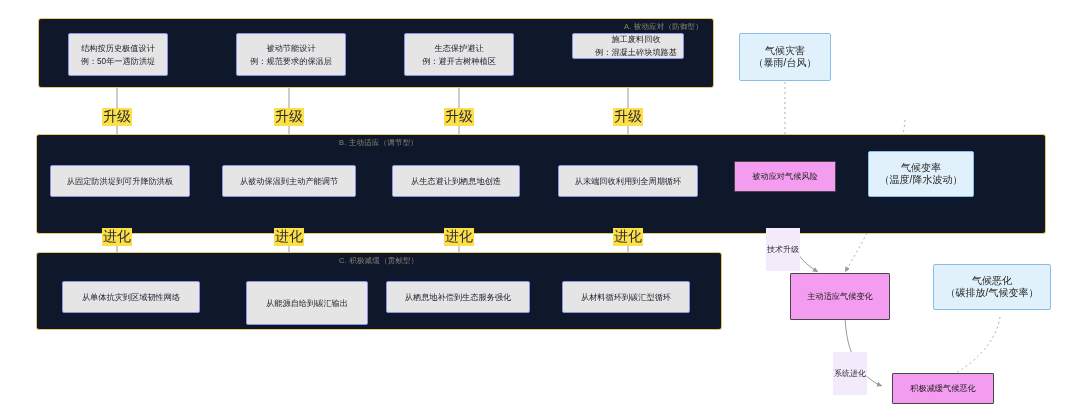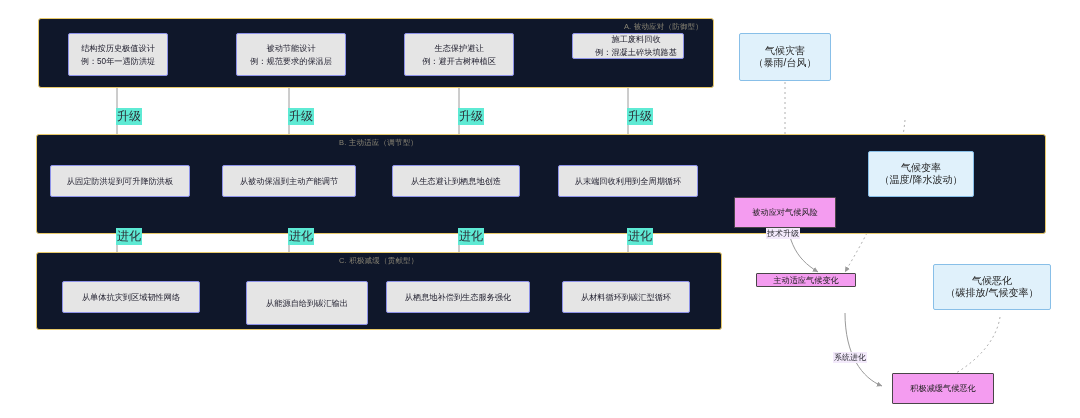--- a/index.html
+++ b/index.html
@@ -41,27 +41,26 @@
     color:#232231;
     font-size:8.2px;
     line-height:13px;
     text-align:center;
     white-space:nowrap;
   }
   .pbox .l2{display:block;}
 
   .edge-label{
     position:absolute;
-    font-size:12px;
+    font-size:14px;
     color:#2b2b33;
-    background:#5eead4;
+    background:#fde047;
     padding:0 1px;
     white-space:nowrap;
     transform:translateX(-50%);
-    margin-left:12px;
   }
 
   
   .bbox{
     position:absolute;
     background:#e0f1fb;
     border:1px solid #88bfe8;
     border-radius:2px;
     box-sizing:border-box;
     display:flex;
@@ -86,21 +85,21 @@
     color:#222;
     font-size:8.2px;
     text-align:center;
     white-space:nowrap;
   }
   .r-edge-label{
     position:absolute;
     font-size:8px;
     color:#2b2b33;
     background:#f3eafb;
-    padding:0 1px;
+    padding:16px 1px;
     white-space:nowrap;
     transform:translateX(-50%);
   }
   svg.lines{position:absolute;left:0;top:0;width:1080px;height:418px;pointer-events:none;}
 </style>
 </head>
 <body>
 
 <div id="stage">
 
@@ -208,24 +207,24 @@
   </div>
   <div class="bbox" style="left:868px;top:151px;width:106px;height:46px;">
     <span>气候变率</span>
     <span>（温度/降水波动）</span>
   </div>
   <div class="bbox" style="left:933px;top:264px;width:118px;height:46px;">
     <span>气候恶化</span>
     <span>（碳排放/气候变率）</span>
   </div>
 
-  <div class="mbox" style="left:734px;top:161px;width:102px;height:31px;margin-top:36px;">
+  <div class="mbox" style="left:734px;top:161px;width:102px;height:31px;">
     <span>被动应对气候风险</span>
   </div>
-  <div class="mbox" style="left:756px;top:273px;width:100px;height:14px;">
+  <div class="mbox" style="left:790px;top:273px;width:100px;height:47px;">
     <span>主动适应气候变化</span>
   </div>
   <div class="mbox" style="left:868px;top:373px;width:102px;height:31px;margin-left:24px;">
     <span>积极减缓气候恶化</span>
   </div>
 
   <div class="r-edge-label" style="left:783px;top:228px;">技术升级</div>
   <div class="r-edge-label" style="left:850px;top:352px;">系统进化</div>
 
 </div>

